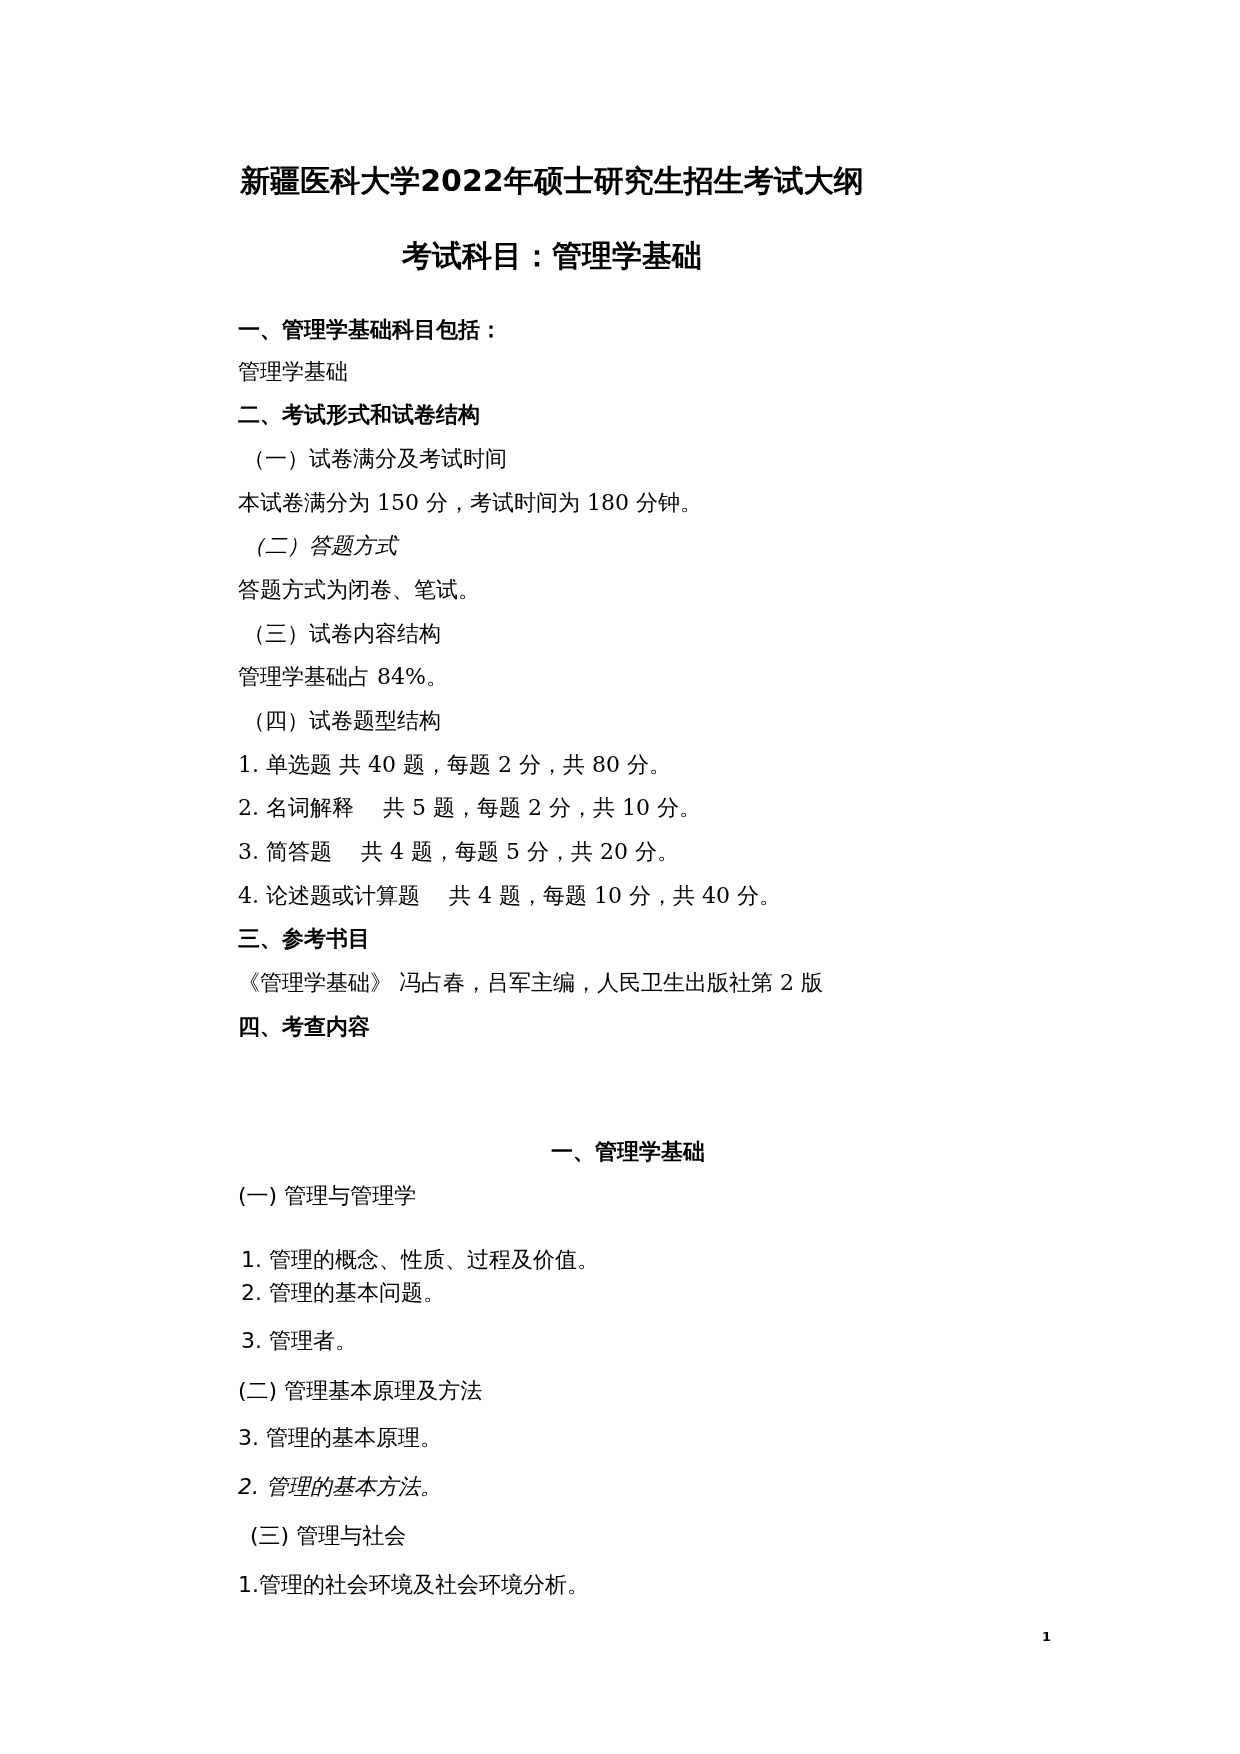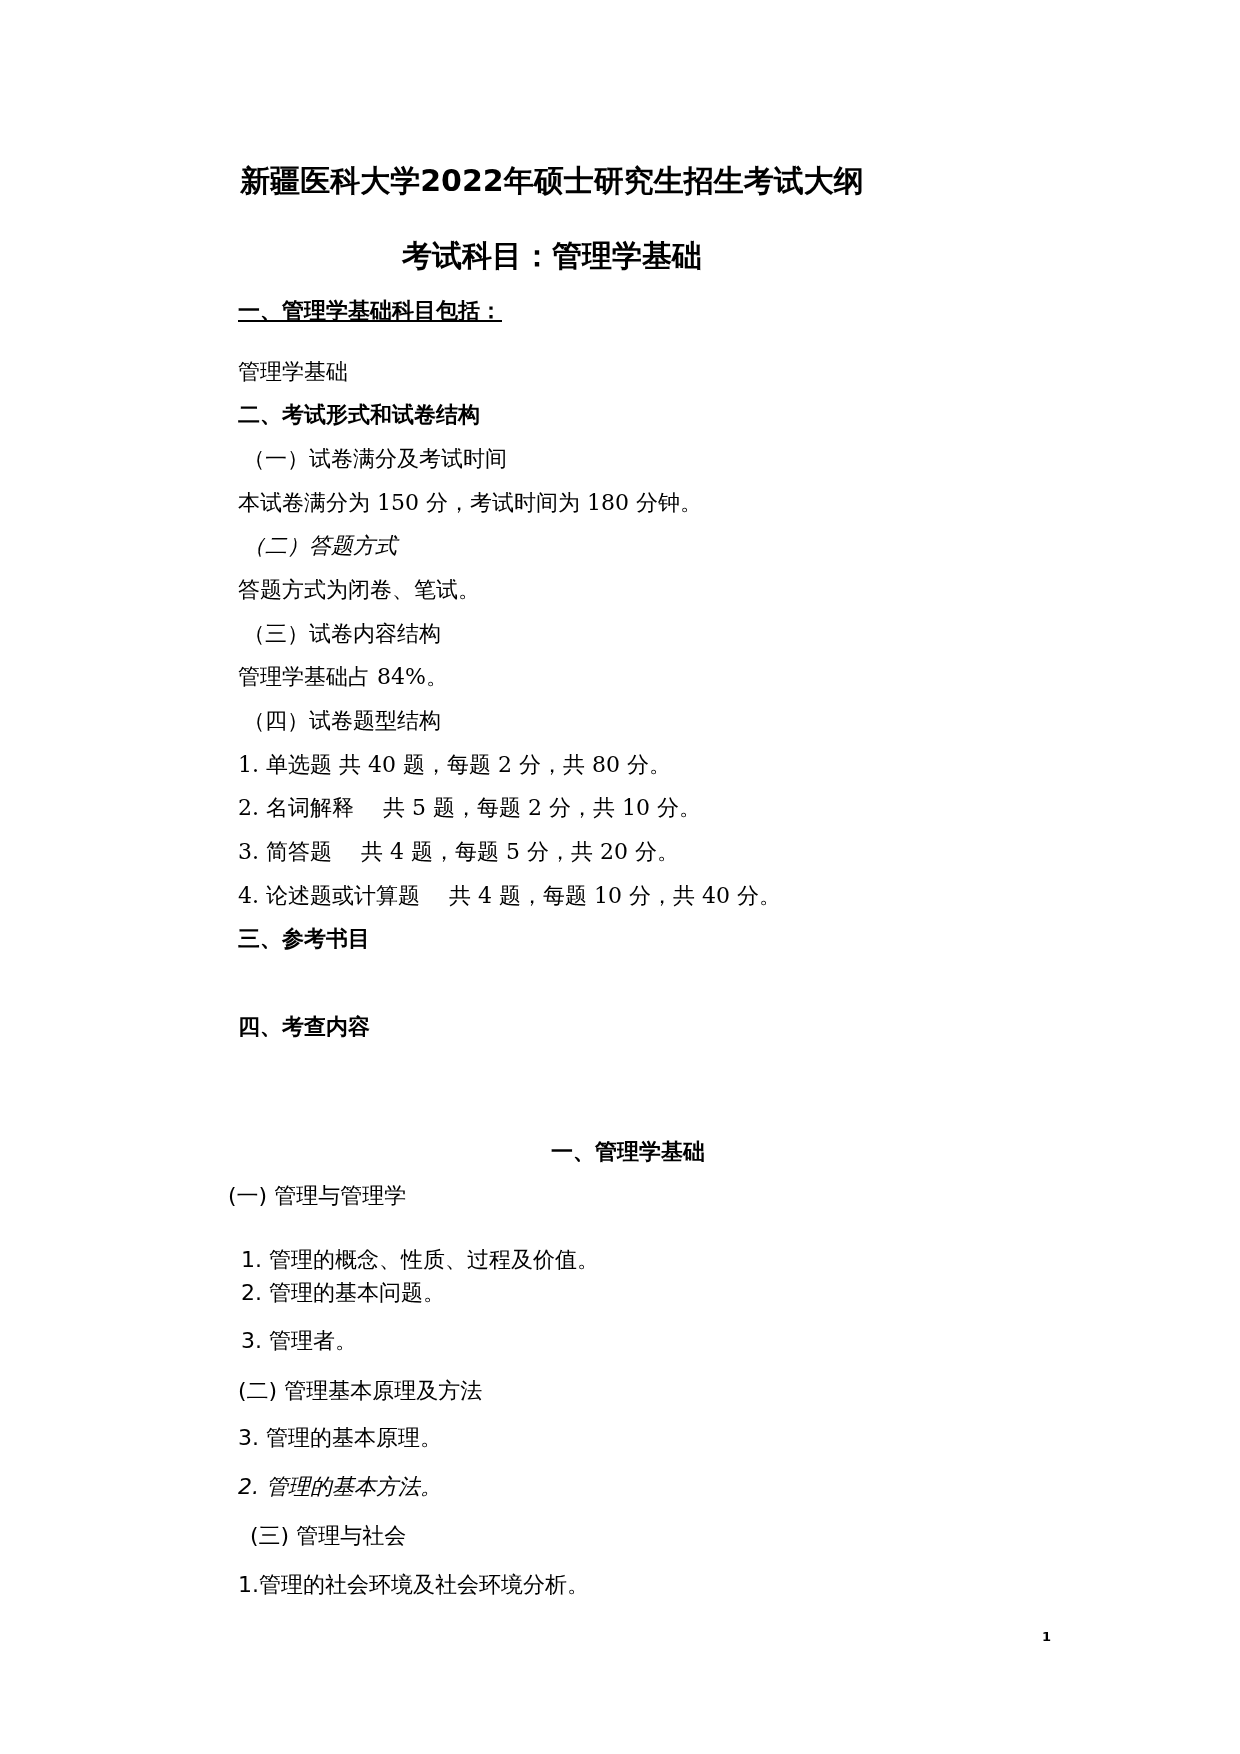--- a/index.html
+++ b/index.html
@@ -61,46 +61,47 @@
   }
 </style>
 </head>
 <body>
 
 <div class="page">
 
   <div class="line title" style="top:166px;">新疆医科大学2022年硕士研究生招生考试大纲</div>
   <div class="line title" style="top:241px;">考试科目：管理学基础</div>
 
-  <div class="line h1" style="left:238px; top:300px;text-decoration:underline;">一、管理学基础科目包括：</div>
+  <div class="line h1" style="left:238px; top:319px;">一、管理学基础科目包括：</div>
   <div class="line body" style="left:238px; top:361px;">管理学基础</div>
 
   <div class="line h1" style="left:238px; top:404px;">二、考试形式和试卷结构</div>
 
   <div class="line body" style="left:243px; top:448px;">（一）试卷满分及考试时间</div>
   <div class="line body" style="left:238px; top:492px;">本试卷满分为 150 分，考试时间为 180 分钟。</div>
 
   <div class="line body" style="left:243px; top:535px;font-style:italic;">（二）答题方式</div>
   <div class="line body" style="left:238px; top:579px;">答题方式为闭卷、笔试。</div>
 
   <div class="line body" style="left:243px; top:623px;">（三）试卷内容结构</div>
   <div class="line body" style="left:238px; top:666px;">管理学基础占 84%。</div>
 
   <div class="line body" style="left:243px; top:710px;">（四）试卷题型结构</div>
   <div class="line body" style="left:238px; top:754px;">1. 单选题 共 40 题，每题 2 分，共 80 分。</div>
   <div class="line body" style="left:238px; top:797px;">2. 名词解释　 共 5 题，每题 2 分，共 10 分。</div>
   <div class="line body" style="left:238px; top:841px;">3. 简答题　 共 4 题，每题 5 分，共 20 分。</div>
   <div class="line body" style="left:238px; top:885px;">4. 论述题或计算题　 共 4 题，每题 10 分，共 40 分。</div>
 
   <div class="line h1" style="left:238px; top:928px;text-align:right;">三、参考书目</div>
+  <div class="line body" style="left:238px; top:972px;">《管理学基础》 冯占春，吕军主编，人民卫生出版社第 2 版</div>
 
   <div class="line h1" style="left:238px; top:1016px;">四、考查内容</div>
   <div class="line center-h" style="top:1141px; padding-left:8px;">一、管理学基础</div>
 
-  <div class="line sans" style="left:228px; top:1185px;">(一) 管理与管理学</div>
+  <div class="line sans" style="left:238px; top:1185px;">(一) 管理与管理学</div>
   <div class="line sans" style="left:241px; top:1233px;margin-top:16px;">1. 管理的概念、性质、过程及价值。</div>
   <div class="line sans" style="left:241px; top:1282px;">2. 管理的基本问题。</div>
   <div class="line sans" style="left:241px; top:1330px;">3. 管理者。</div>
 
   <div class="line sans" style="left:238px; top:1380px;">(二) 管理基本原理及方法</div>
   <div class="line sans" style="left:238px; top:1427px;">3. 管理的基本原理。</div>
   <div class="line sans" style="left:238px; top:1476px;font-style:italic;">2. 管理的基本方法。</div>
 
   <div class="line sans" style="left:250px; top:1525px;">(三) 管理与社会</div>
   <div class="line sans" style="left:238px; top:1574px;">1.管理的社会环境及社会环境分析。</div>

